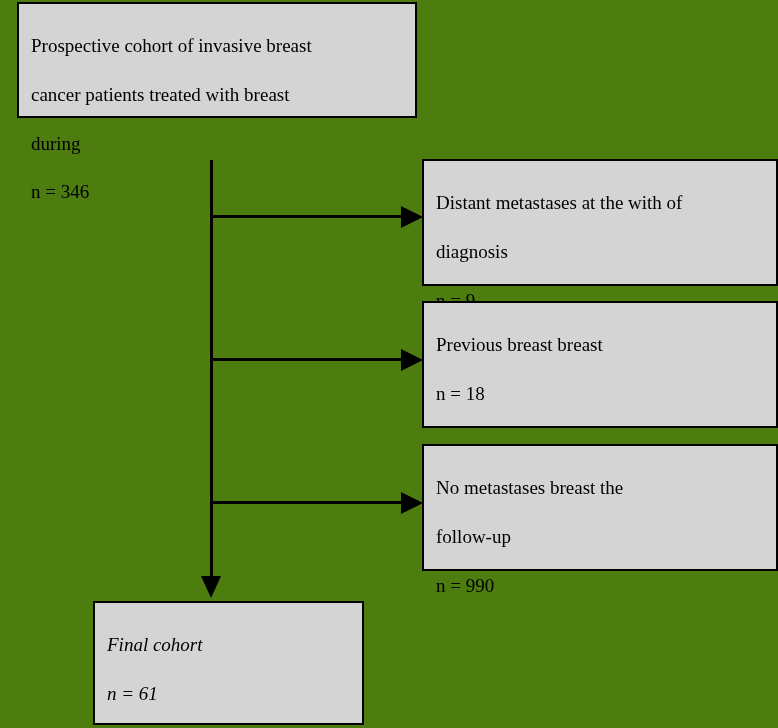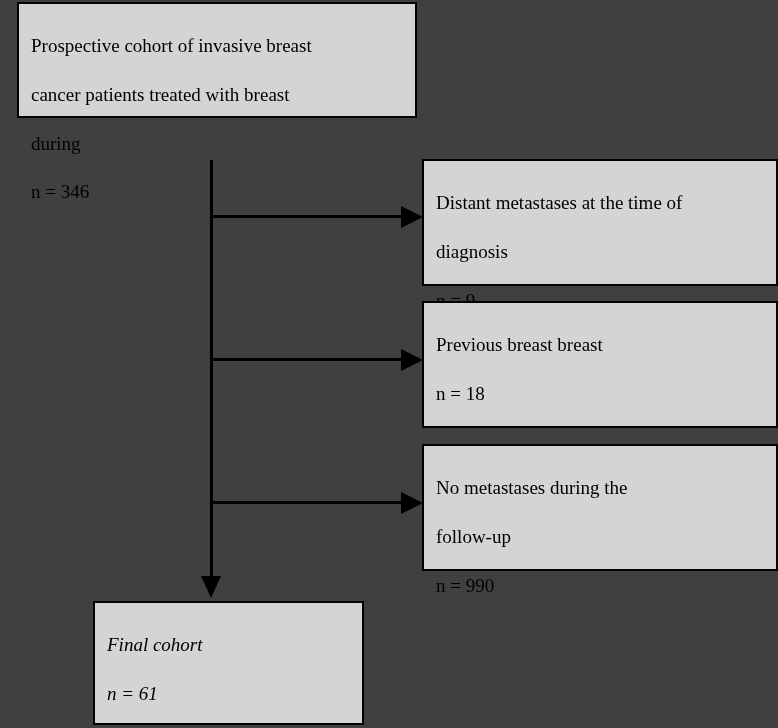--- a/index.html
+++ b/index.html
@@ -7,21 +7,21 @@
     padding: 0;
     background: #ffffff;
   }
   body {
     font-family: "Liberation Serif", "DejaVu Serif", serif;
   }
   #flowchart {
     position: relative;
     width: 778px;
     height: 728px;
-    background: #404040;
+    background: #4d7c0f;
     overflow: hidden;
   }
   .node {
     position: absolute;
     box-sizing: border-box;
     background: #d4d4d4;
     border: 2px solid #000000;
     font-size: 19px;
     line-height: 1.28;
     color: #000000;
@@ -135,32 +135,32 @@
   <div class="h-arrow" id="h-arrow-1">
     <div class="shaft"></div>
     <div class="head"></div>
   </div>
   <div class="h-arrow" id="h-arrow-2">
     <div class="shaft"></div>
     <div class="head"></div>
   </div>
 
   <div class="node" id="box-excl-0">
-    <span class="line">Distant metastases at the time of</span>
+    <span class="line">Distant metastases at the with of</span>
     <span class="line">diagnosis</span>
     <span class="line">n = 9</span>
   </div>
 
   <div class="node" id="box-excl-1">
     <span class="line"> Previous breast breast</span>
     <span class="line"> n = 18</span>
   </div>
 
   <div class="node" id="box-excl-2">
-    <span class="line">No metastases during the</span>
+    <span class="line">No metastases breast the</span>
     <span class="line">follow-up</span>
     <span class="line">n = 990</span>
   </div>
 
   <div class="node" id="box-final">
     <span class="line">Final cohort</span>
     <span class="line">n = 61</span>
   </div>
 
 </div>

